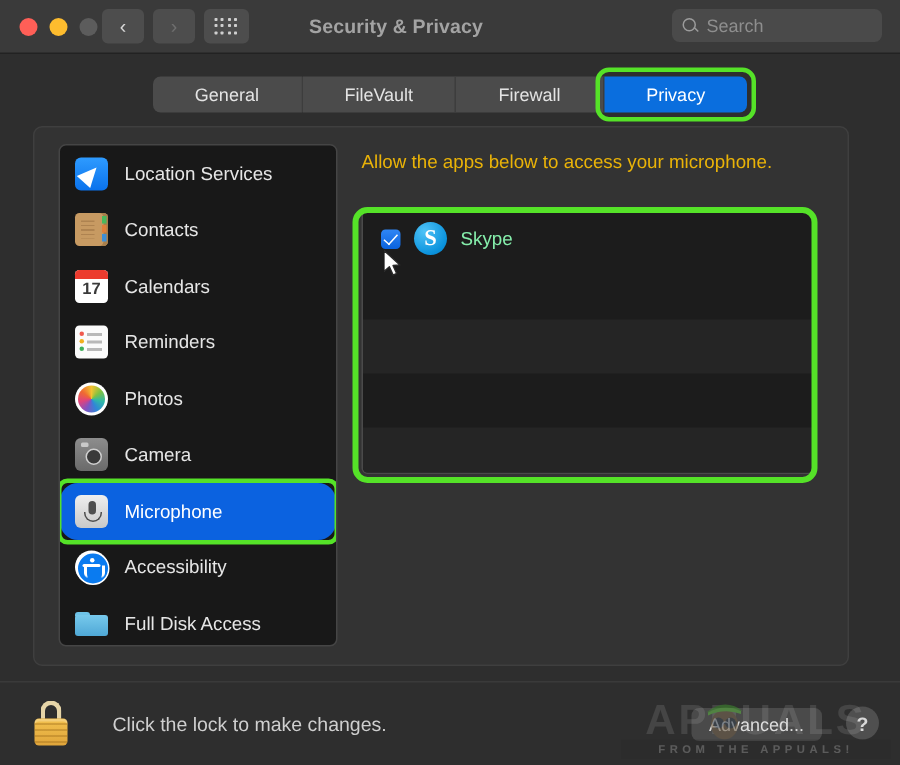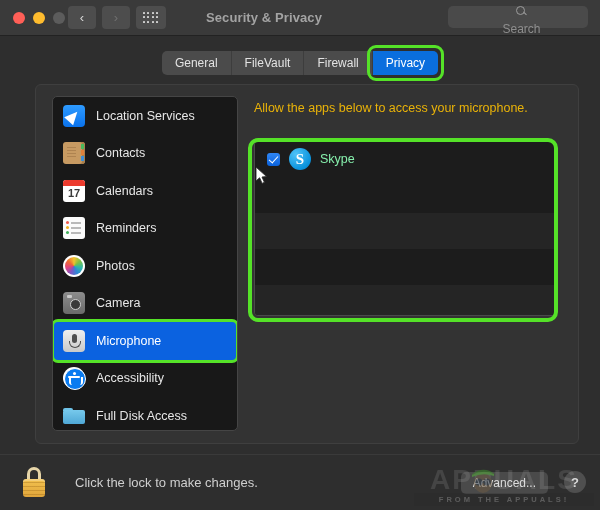--- a/index.html
+++ b/index.html
@@ -48,78 +48,77 @@
   .wintitle {
     position: absolute; left: 0; top: 10px; width: 528px;
     text-align: center; color: #a3a3a3; font-size: 13px; font-weight: bold;
     letter-spacing: .1px;
   }
 
   .searchbox {
     position: absolute; right: 12px; top: 6px;
     width: 140px; height: 22px; border-radius: 5px;
     background: #4a4a4a;
-    display: flex; align-items: center; padding-left: 7px; gap: 5px; flex-direction: column;
+    display: flex; align-items: center; padding-left: 7px; gap: 5px;
   }
   .searchbox .mag { width: 11px; height: 11px; position: relative; flex: 0 0 auto; }
   .searchbox .mag::before {
     content: ""; position: absolute; left: 0; top: 0;
     width: 7px; height: 7px; border: 1.2px solid #9c9c9c; border-radius: 50%;
   }
   .searchbox .mag::after {
     content: ""; position: absolute; left: 6.5px; top: 7px;
     width: 4px; height: 1.2px; background: #9c9c9c; transform: rotate(45deg);
   }
   .searchph { color: #8e8e8e; font-size: 12px; }
 
   
   .tabbar {
     position: absolute; top: 51px; left: 0; width: 600px;
     display: flex; justify-content: center;
   }
   .tabgroup { display: flex; border-radius: 5px; overflow: visible; }
   .tab {
     position: relative;
-    height: 24px; padding: 0 13px;
+    height: 24px; padding: 0 28px;
     background: #4b4b4b; color: #e3e3e3;
     font-size: 12px; display: flex; align-items: center;
     border-right: 1px solid #3d3d3d;
   }
   .tab:first-child { border-radius: 5px 0 0 5px; }
   .tab:last-child { border-radius: 0 5px 5px 0; border-right: none; }
   .tab.active { background: #0a6ede; color: #ffffff; }
   .tab-highlight {
     position: absolute; left: -6px; top: -6px; right: -6px; bottom: -6px;
     border: 3px solid #55e228; border-radius: 9px; pointer-events: none;
   }
 
   
   .panel {
     position: absolute; left: 22px; top: 84px;
     width: 544px; height: 360px;
     background: #333333;
     border: 1px solid #3f3f3f;
     border-radius: 6px;
-    margin-left: 13px;
   }
 
   .sidebar {
     position: absolute; left: 16px; top: 11px;
     width: 186px; height: 335px;
     background: #181818;
     border: 1px solid #454545;
     border-radius: 5px;
     overflow: hidden;
   }
   .srow {
     position: relative;
     height: 37.5px; display: flex; align-items: center; padding-left: 10px; gap: 11px;
   }
   .srow .lbl { color: #e6e6e6; font-size: 12.5px; }
-  .srow.selected { background: #0b62e0; }
+  .srow.selected { background: #0b62e0; border-radius: 12px; }
   .srow.selected .lbl { color: #ffffff; }
   .row-highlight {
     position: absolute; left: -2px; top: -3px; right: -2px; bottom: -3px;
     border: 3px solid #55e228; border-radius: 7px; pointer-events: none;
   }
 
   .ico { width: 22px; height: 22px; flex: 0 0 auto; position: relative; border-radius: 4px; }
 
   
   .ico-location { background: linear-gradient(#2e9bff, #0a72ec); }

